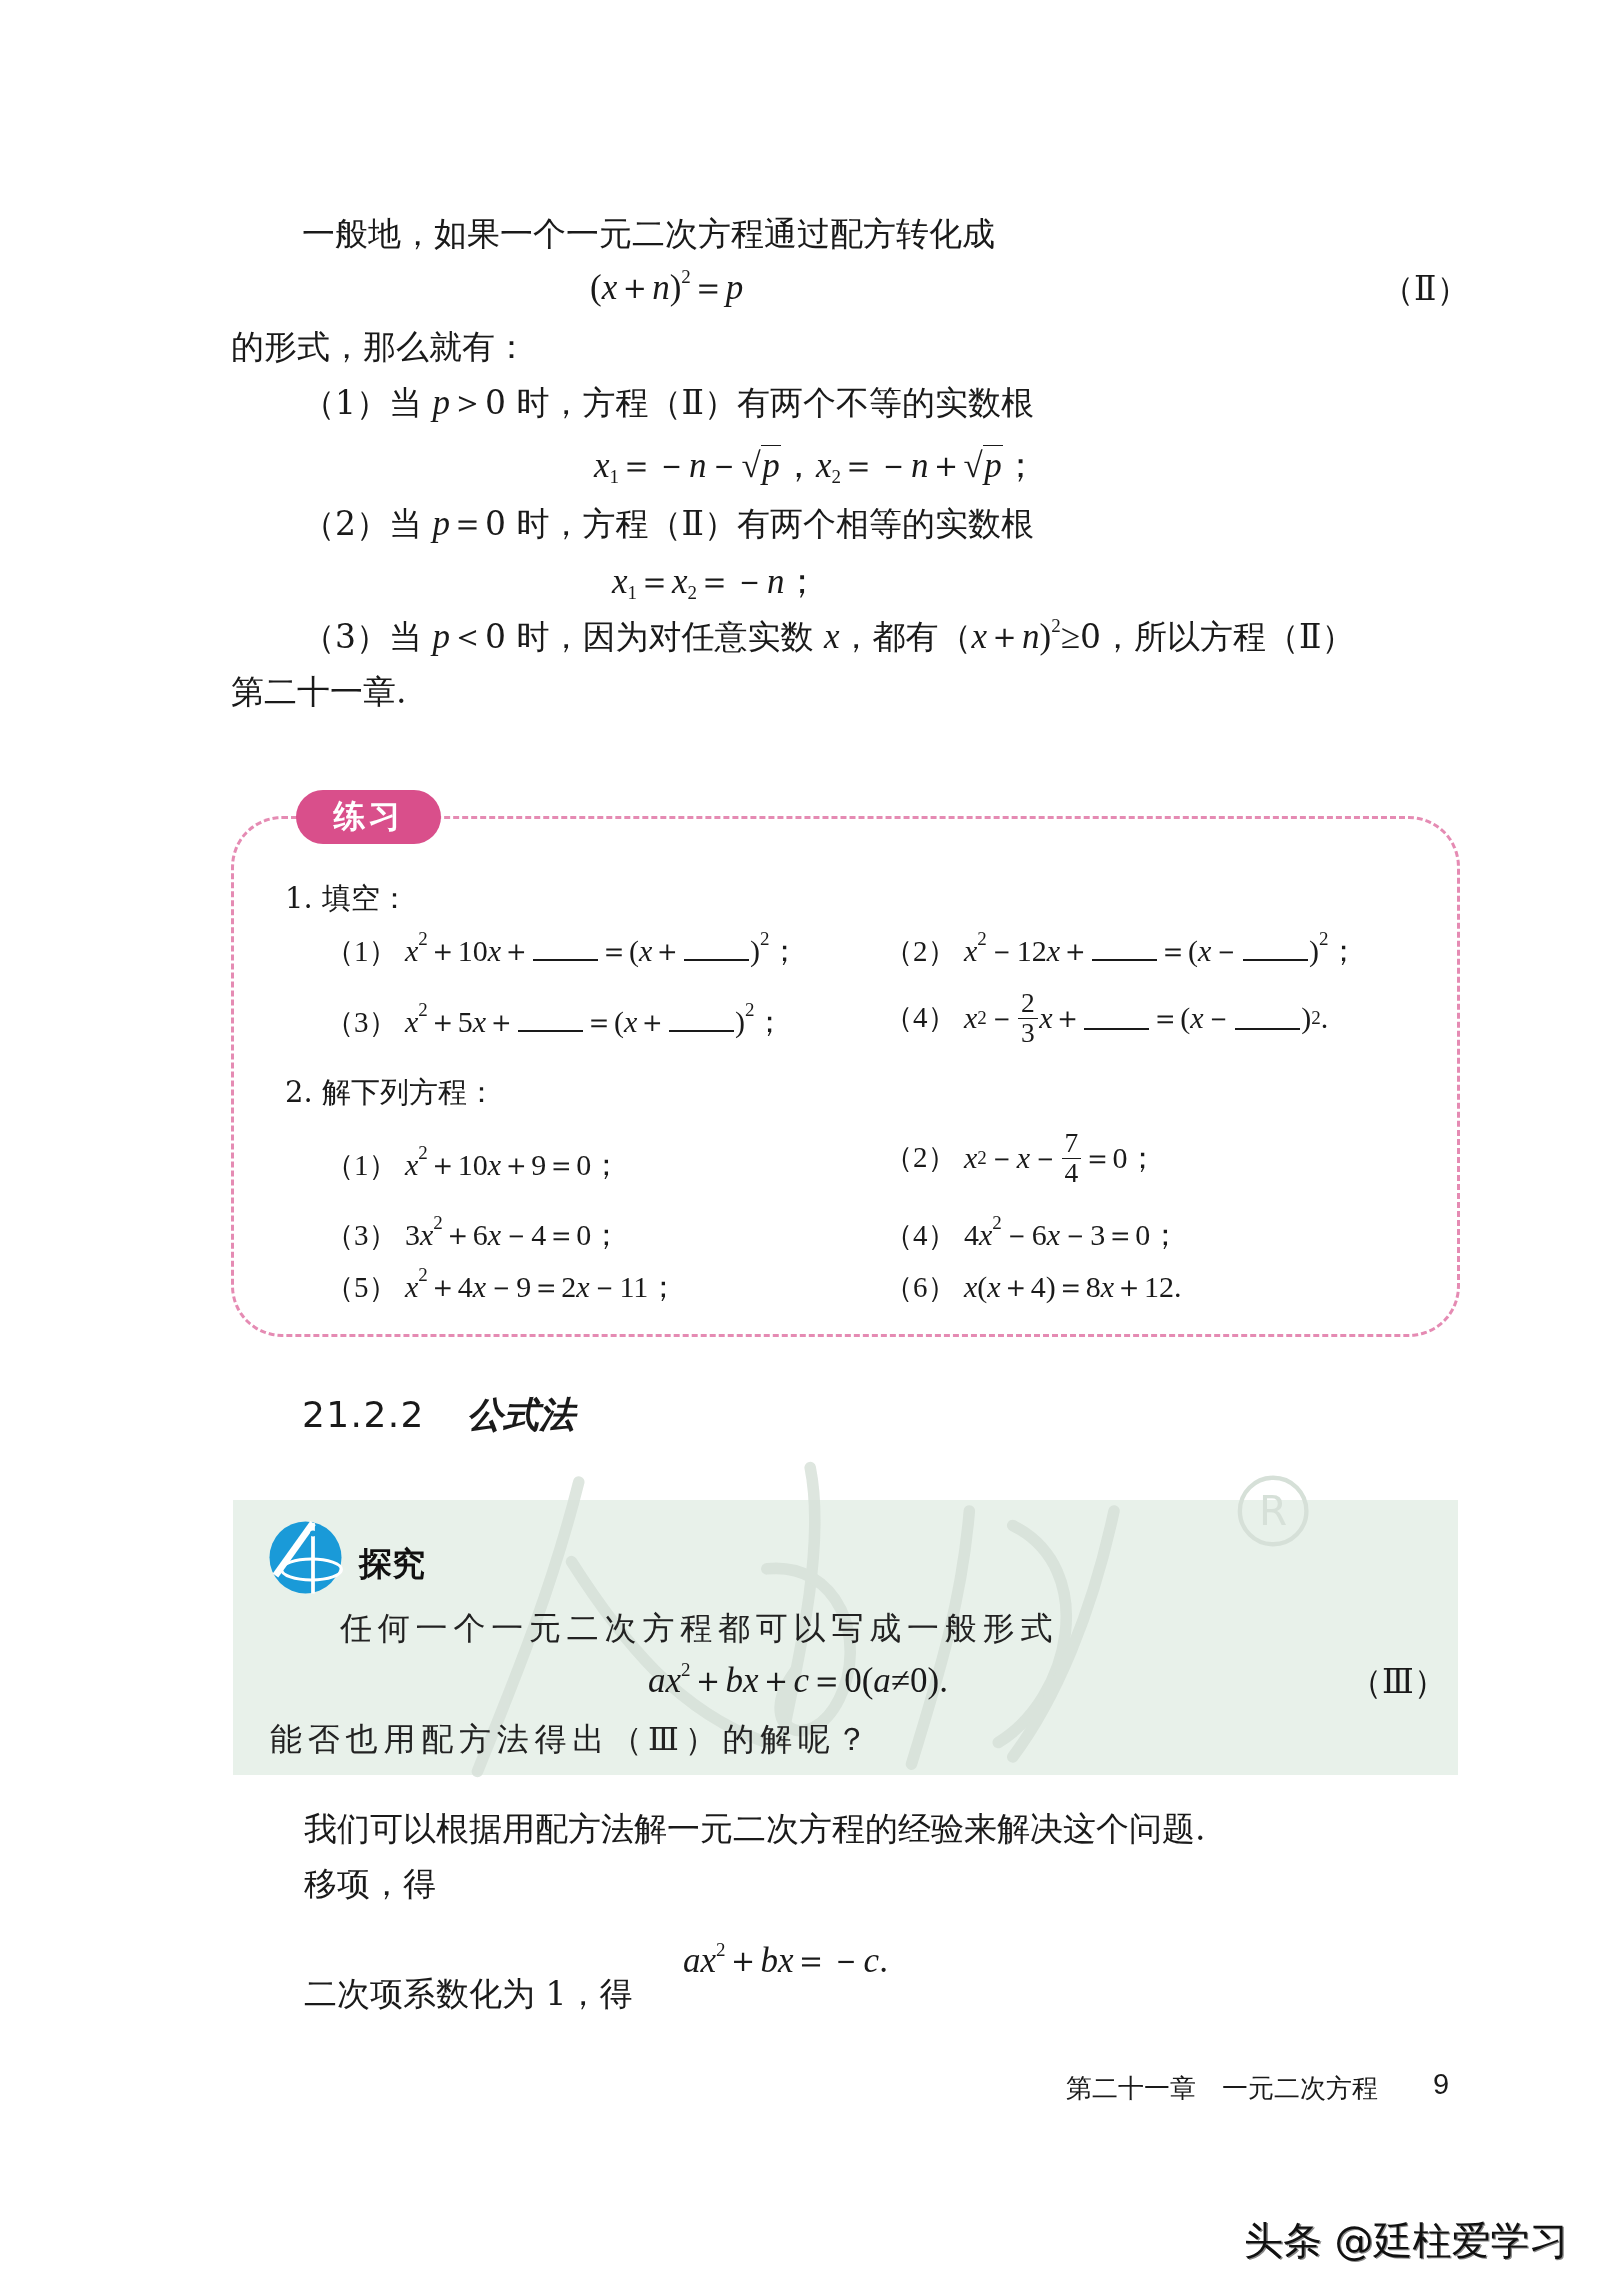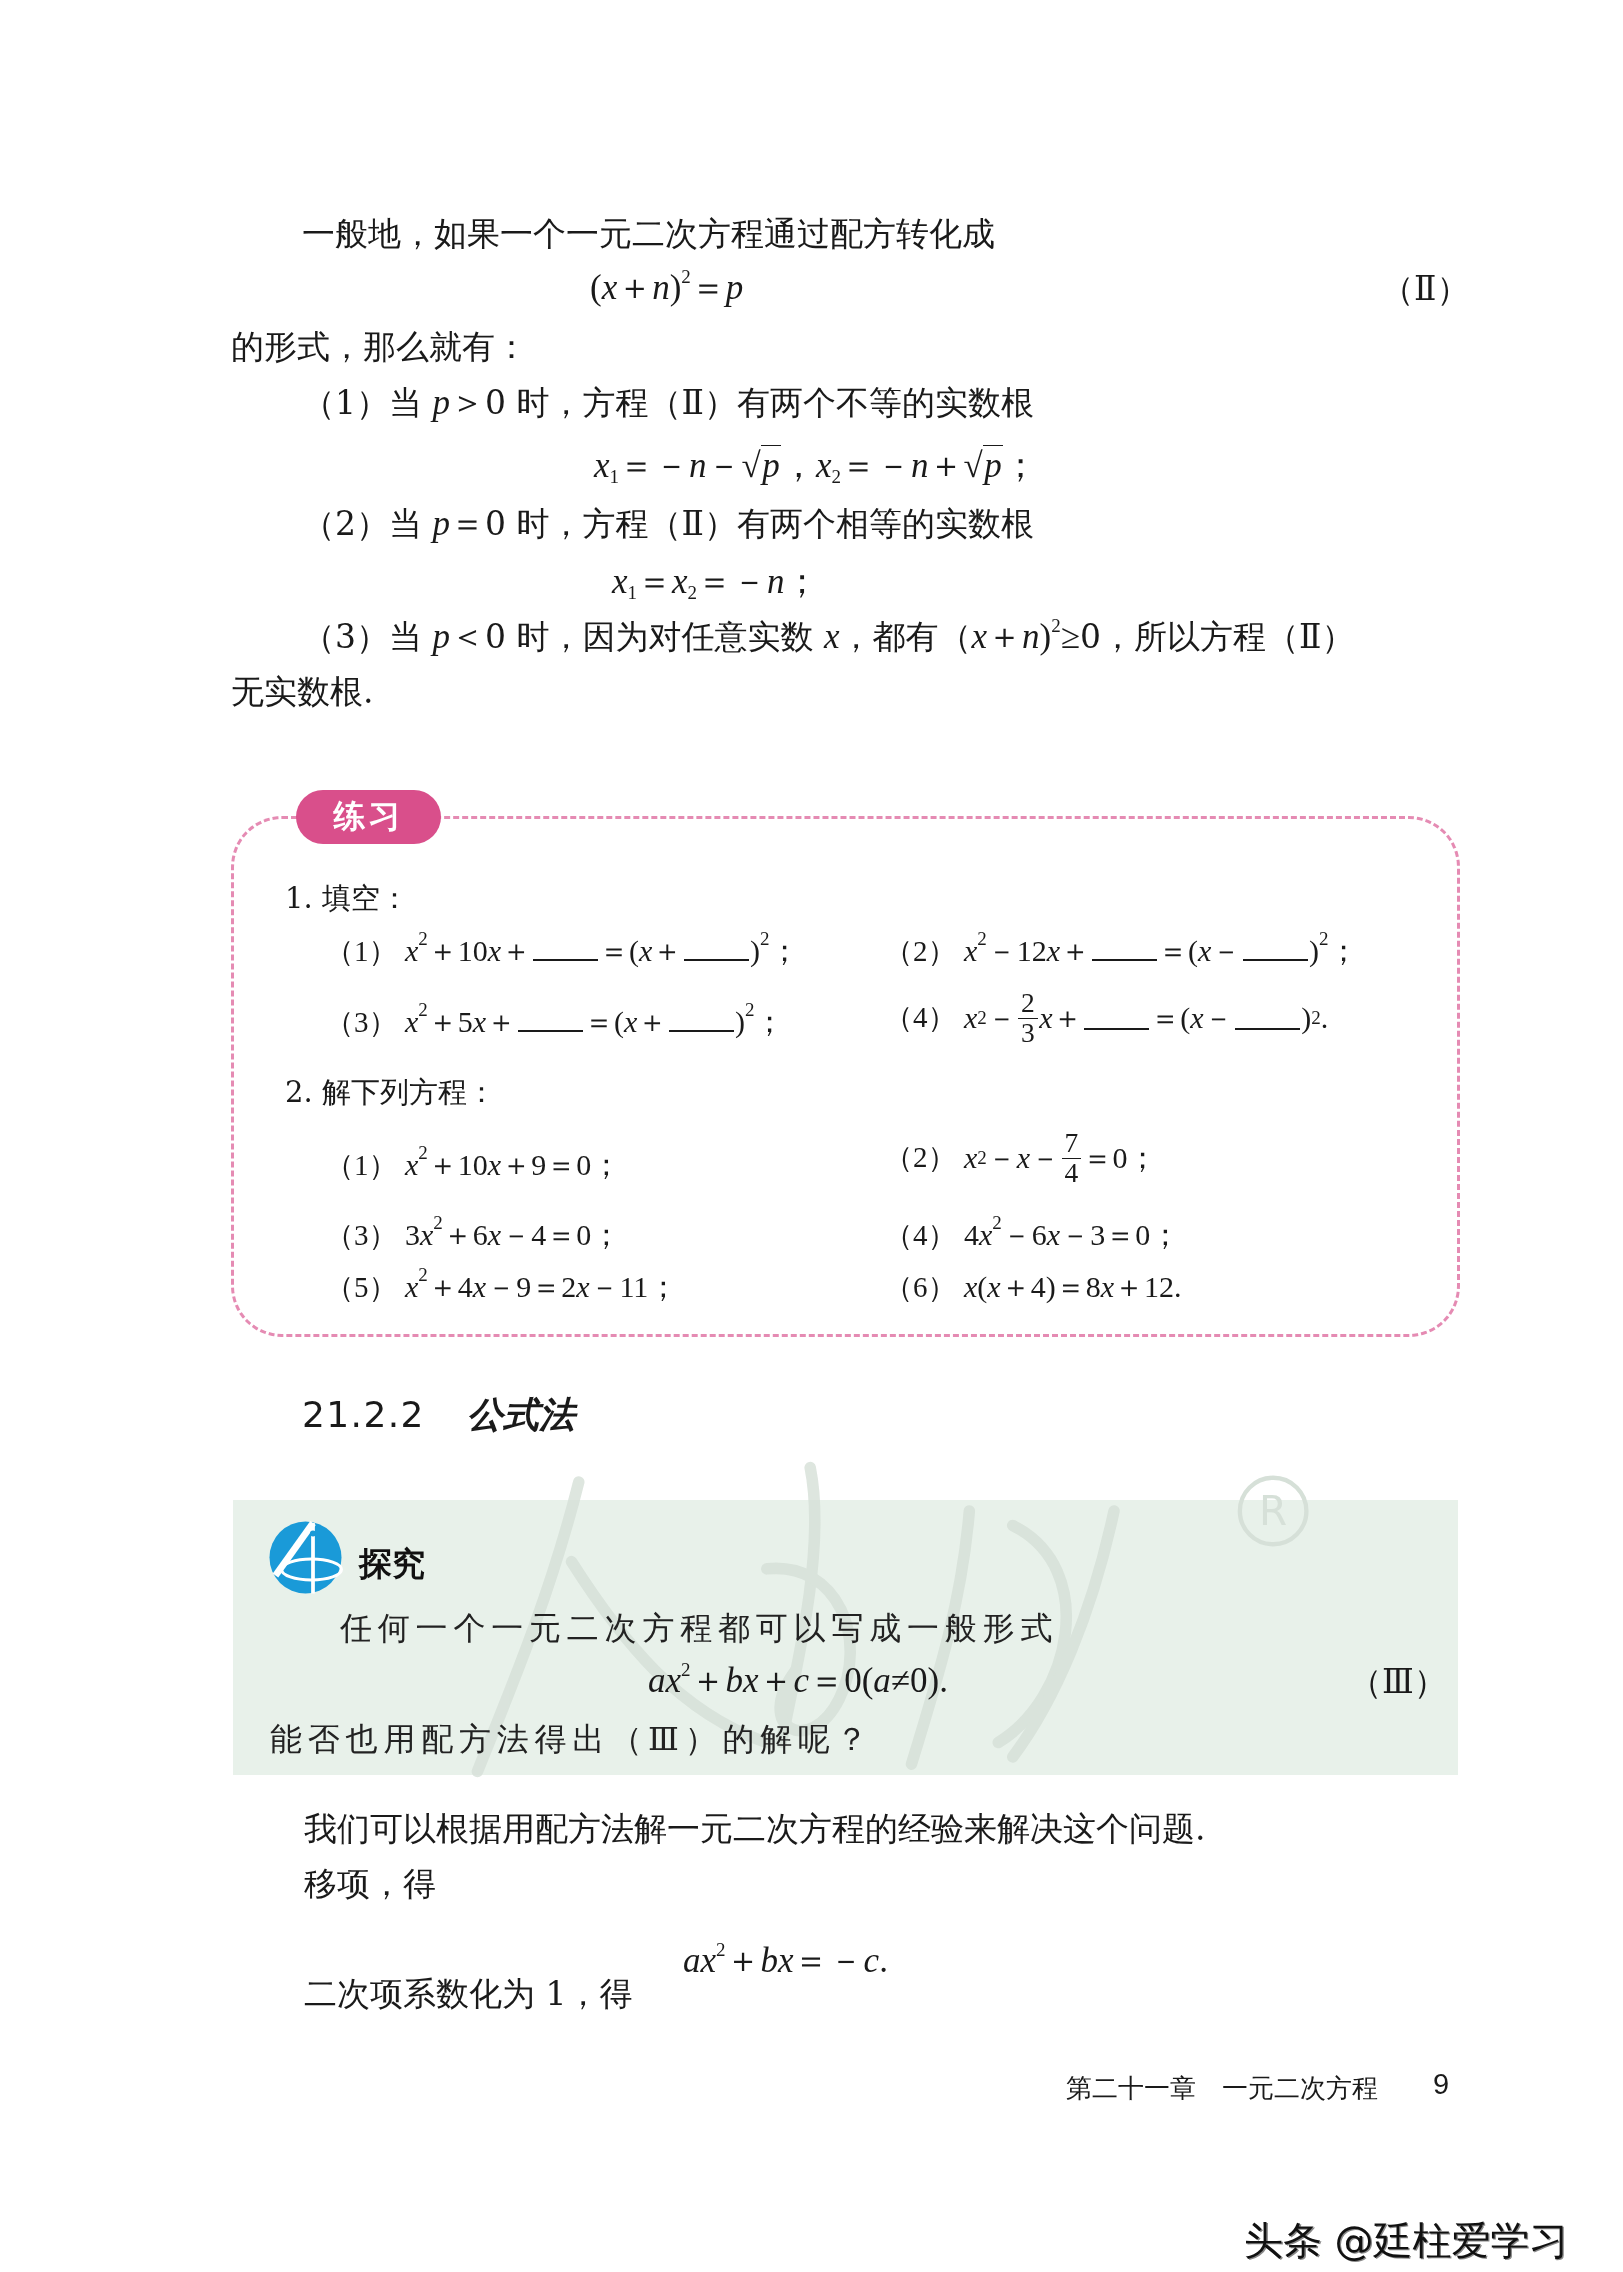--- a/index.html
+++ b/index.html
@@ -55,21 +55,21 @@
 
 <div class="abs txt" style="left:302px;top:385px;"><span>（1）当 </span><span class="math"><i>p</i>＞</span><span>0 时，方程（Ⅱ）有两个不等的实数根</span></div>
 
 <div class="abs math" style="left:594px;top:448px;"><i>x</i><sub>1</sub>＝－<i>n</i>－√<span class="sqrt"><i>p</i></span>，<i>x</i><sub>2</sub>＝－<i>n</i>＋√<span class="sqrt"><i>p</i></span>；</div>
 
 <div class="abs txt" style="left:302px;top:506px;"><span>（2）当 </span><span class="math"><i>p</i>＝</span><span>0 时，方程（Ⅱ）有两个相等的实数根</span></div>
 
 <div class="abs math" style="left:612px;top:564px;"><i>x</i><sub>1</sub>＝<i>x</i><sub>2</sub>＝－<i>n</i>；</div>
 
 <div class="abs txt" style="left:302px;top:619px;"><span>（3）当 </span><span class="math"><i>p</i>＜</span><span>0 时，因为对任意实数 </span><span class="math"><i>x</i></span><span>，都有（</span><span class="math"><i>x</i>＋<i>n</i>)<sup>2</sup>≥</span><span>0，所以方程（Ⅱ）</span></div>
-<div class="abs txt" style="left:231px;top:675px;">无实数根.</div>
+<div class="abs txt" style="left:231px;top:675px;">第二十一章.</div>
 
 <div class="practice"></div>
 <div class="practice-tag">练习</div>
 
 <div class="abs ptxt" style="left:285px;top:879px;">1. 填空：</div>
 
 <div class="abs pm" style="left:325px;top:931px;"><span class="ptxt">（1）</span> <i>x</i><sup>2</sup>＋10<i>x</i>＋<span class="blank"></span>＝(<i>x</i>＋<span class="blank"></span>)<sup>2</sup>；</div>
 <div class="abs pm" style="left:884px;top:931px;"><span class="ptxt">（2）</span> <i>x</i><sup>2</sup>－12<i>x</i>＋<span class="blank"></span>＝(<i>x</i>－<span class="blank"></span>)<sup>2</sup>；</div>
 <div class="abs pm" style="left:325px;top:1002px;"><span class="ptxt">（3）</span> <i>x</i><sup>2</sup>＋5<i>x</i>＋<span class="blank"></span>＝(<i>x</i>＋<span class="blank"></span>)<sup>2</sup>；</div>
 <div class="abs pm" style="left:884px;top:982px;display:flex;align-items:center;height:72px;"><span class="ptxt">（4）</span>&nbsp;<i>x</i><sup>2</sup>－<span class="frac">

